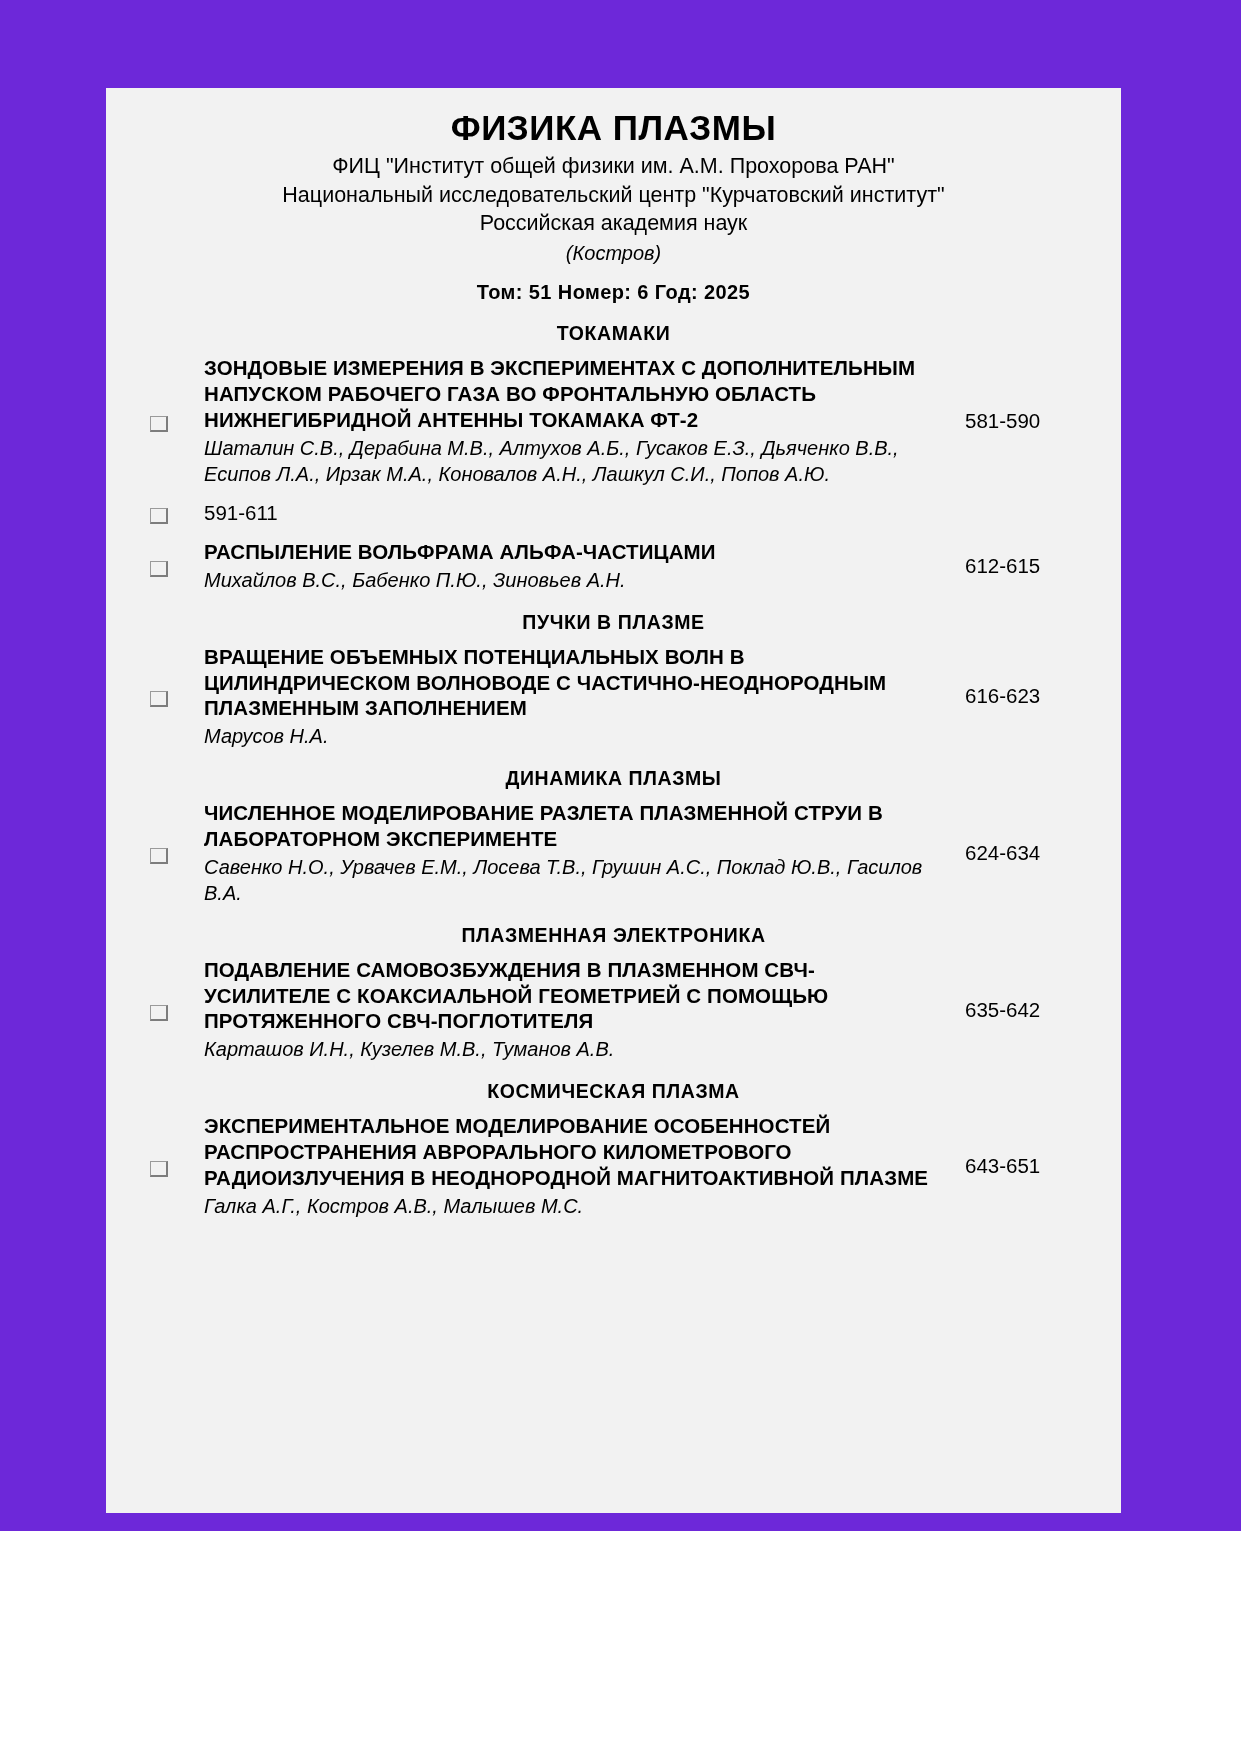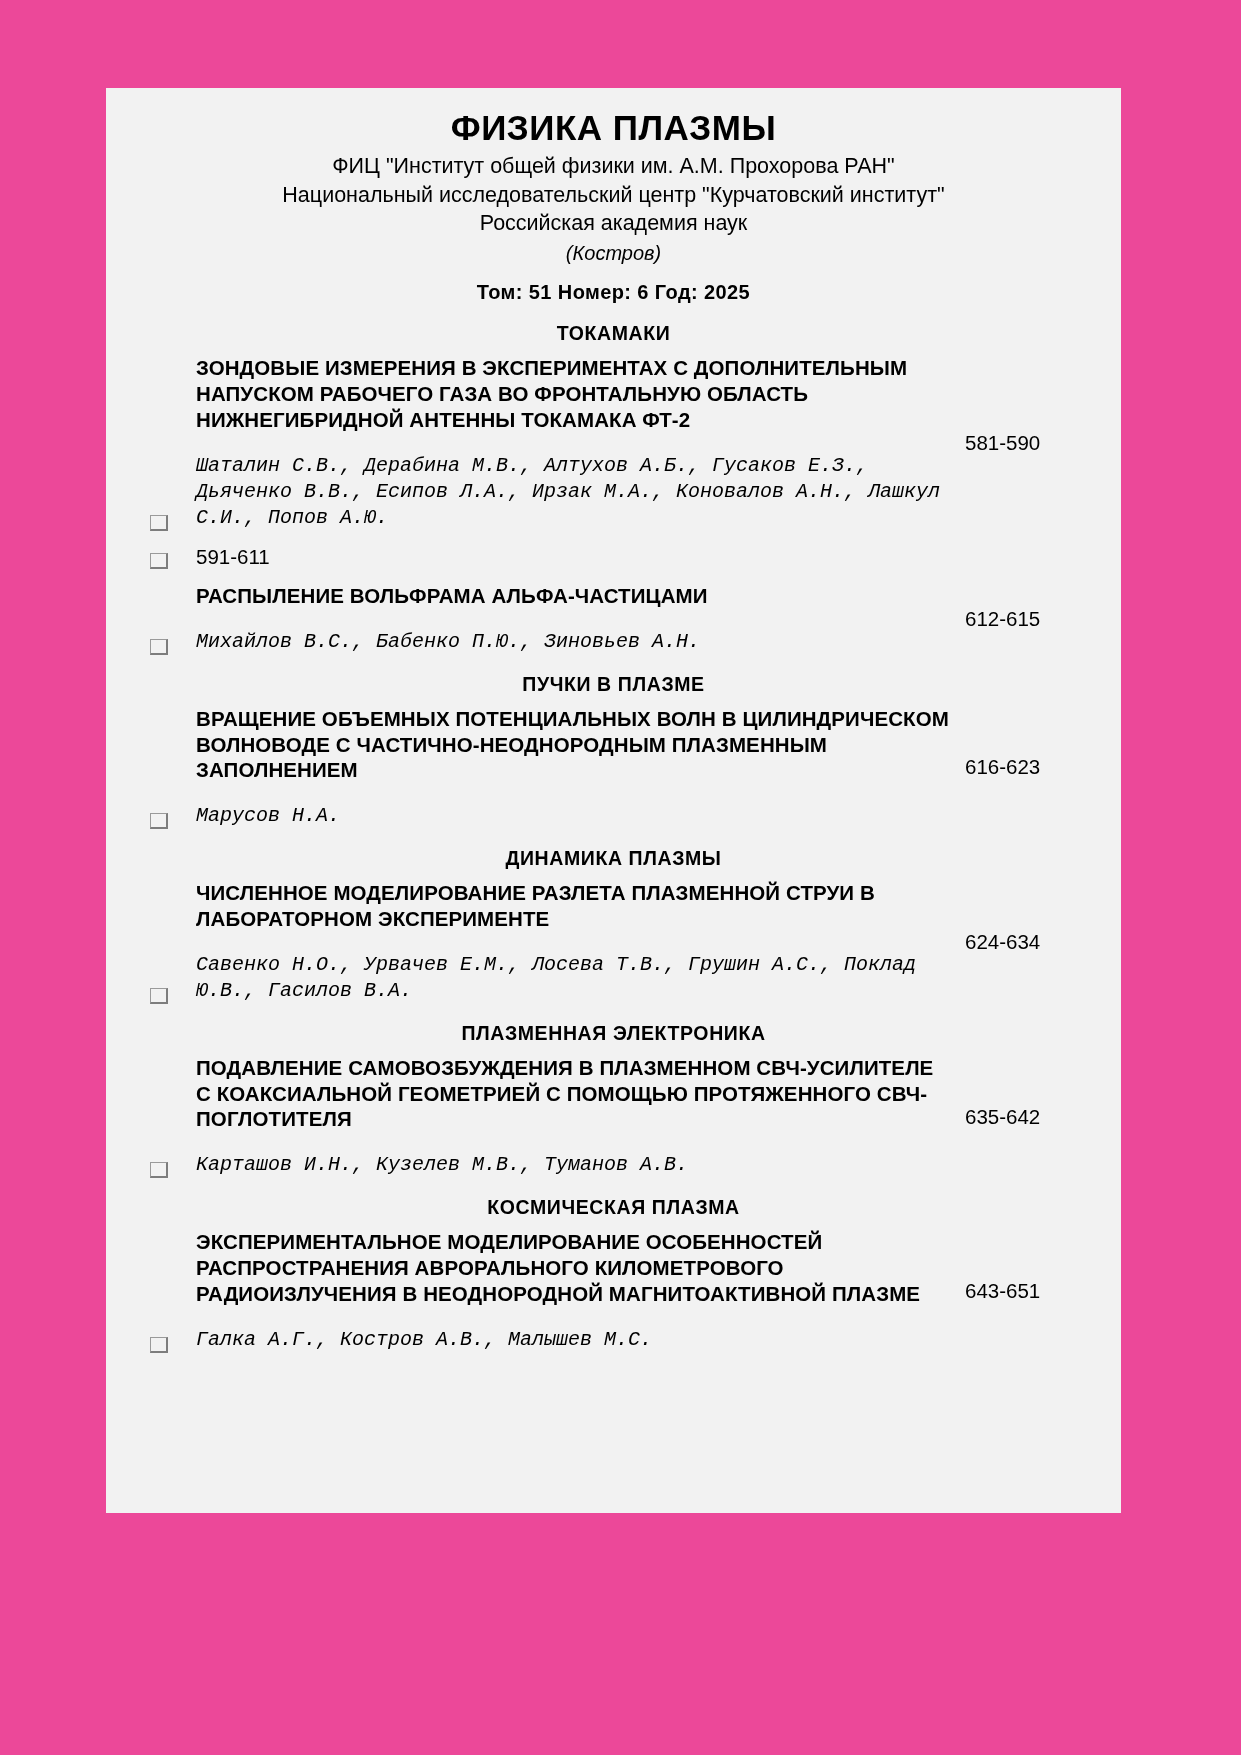--- a/index.html
+++ b/index.html
@@ -9,22 +9,22 @@
   }
   body {
     width: 1241px;
     height: 1755px;
     font-family: "Liberation Sans", sans-serif;
     color: #000000;
   }
   .page {
     position: relative;
     width: 1241px;
-    height: 1755px;
-    background: #ec4899;
+    height: 1531px;
+    background: #6d28d9;
     box-sizing: border-box;
   }
   .sheet {
     position: absolute;
     left: 106px;
     top: 88px;
     width: 1015px;
     min-height: 1425px;
     background: #f2f2f2;
     box-sizing: border-box;
@@ -61,22 +61,23 @@
   }
   .section-heading {
     text-align: center;
     font-size: 19.5px;
     font-weight: bold;
     letter-spacing: 0.6px;
     margin: 18px 0 10px 0;
   }
   .article {
     display: flex;
-    align-items: flex-end;
+    align-items: center;
     margin-bottom: 14px;
+    gap: 8px;
   }
   .chk-cell {
     width: 46px;
     flex: 0 0 46px;
     padding-top: 6px;
   }
   .checkbox {
     width: 18px;
     height: 16px;
     border: 1px solid #9a9a9a;
@@ -93,22 +94,21 @@
   .art-title {
     font-size: 20.5px;
     font-weight: bold;
     line-height: 1.26;
     letter-spacing: 0.1px;
   }
   .art-authors {
     font-size: 20px;
     font-style: italic;
     line-height: 1.3;
-    margin-top: 20px;
-    font-family: Liberation Mono, monospace;
+    margin-top: 2px;
   }
   .pages-cell {
     flex: 0 0 112px;
     width: 112px;
     text-align: left;
     font-size: 20.5px;
     align-self: center;
     white-space: nowrap;
   }
 </style>

